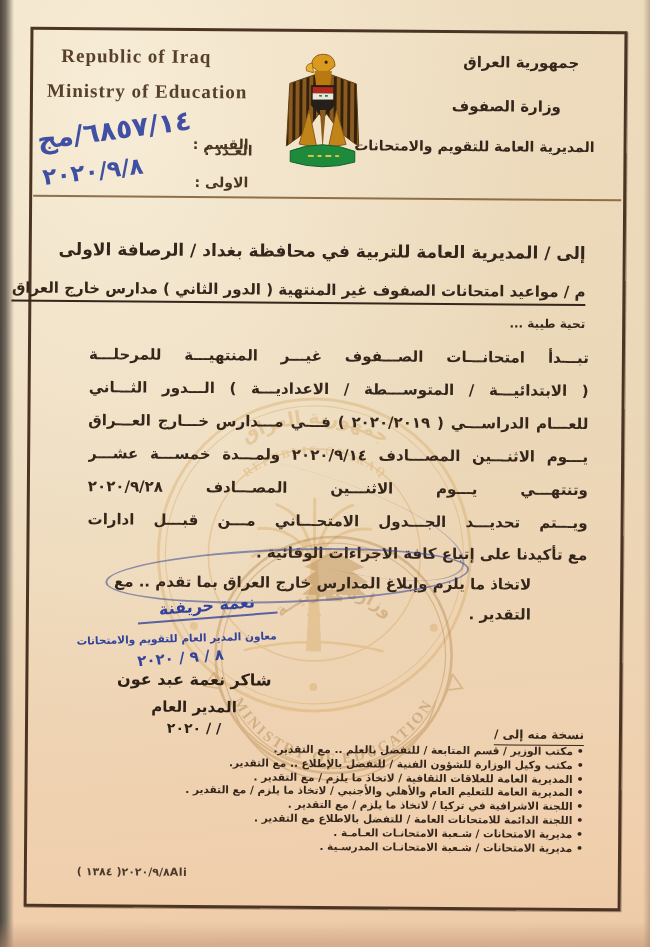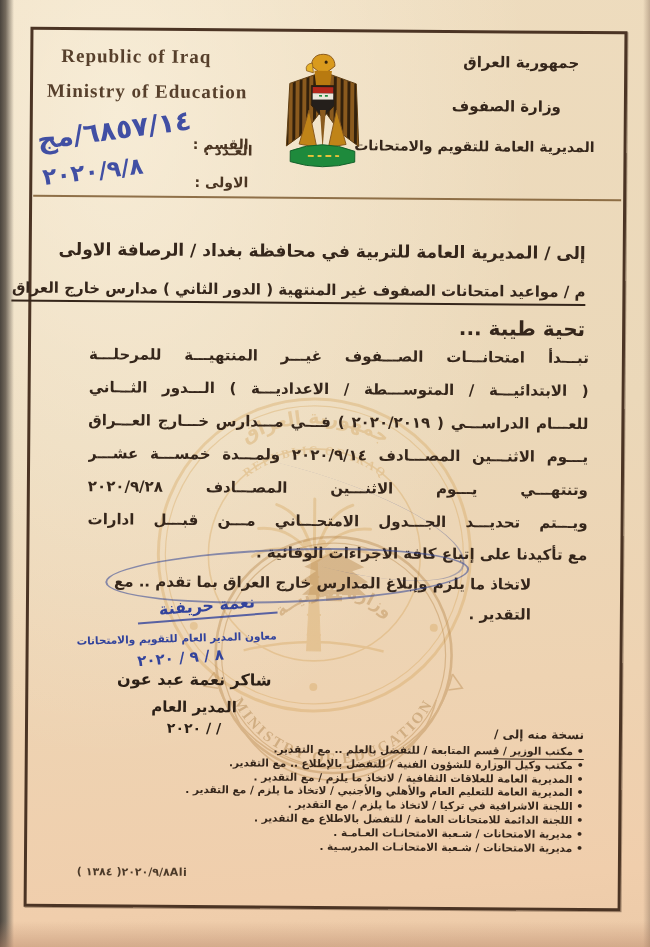--- a/index.html
+++ b/index.html
@@ -29,37 +29,37 @@
   .fld{font-size:14px;color:#4a3522;}
   .fld1{right:404px;top:122px;margin-top:15px;}
   .fld2{right:400px;top:143px;}
   .fld3{right:404px;top:175px;}
   .hw{color:#2e3f9f;font-weight:bold;opacity:.9;}
   .hw-num{left:34px;top:116px;font-size:27px;transform:rotate(-8deg);letter-spacing:2px;}
   .hw-date{left:40px;top:160px;font-size:23px;transform:rotate(-7deg);letter-spacing:3px;}
   
   .to-line{right:66px;top:241px;font-size:17px;}
   .subject{right:66px;top:281px;font-size:15px;border-bottom:2px solid #35261b;padding-bottom:3px;}
-  .greeting{right:66px;top:315px;font-size:20px;}
+  .greeting{right:66px;top:315px;font-size:12px;}
   .paragraph{left:88px;top:340px;width:500px;direction:rtl;color:#35261b;font-weight:bold;font-size:15px;}
   .jline{text-align:justify;text-align-last:justify;-moz-text-align-last:justify;height:33px;line-height:33px;overflow:hidden;}
   .rline{text-align:right;height:30px;line-height:30px;}
   .indline{text-align:right;padding-left:0;padding-right:56px;height:30px;line-height:30px;}
   
   .ellipse{left:106px;top:549px;width:360px;height:50px;border:2px solid rgba(48,68,150,.55);border-radius:50%;transform:rotate(-2.5deg);}
   .flourish{left:130px;top:470px;width:340px;height:90px;border-right:2px solid rgba(48,68,150,.35);border-radius:0 60% 40% 0;transform:rotate(14deg);}
   
   .sig-name{left:138px;top:597px;width:140px;text-align:center;font-size:16px;color:#32439c;transform:rotate(-5deg);border-bottom:2px solid rgba(50,67,156,.8);padding-bottom:2px;}
   .sig-title{left:88px;top:633px;width:190px;text-align:center;font-size:10.5px;color:#32439c;transform:rotate(-2deg);}
   .sig-hwdate{left:112px;top:650px;width:140px;text-align:center;font-size:15px;color:#32439c;transform:rotate(-5deg);letter-spacing:2px;}
   .sig-printed{left:98px;top:671px;width:196px;text-align:center;font-size:16px;color:#2c2017;}
   .sig-post{left:98px;top:699px;width:196px;text-align:center;font-size:15px;color:#2c2017;}
   .sig-date{left:98px;top:721px;width:196px;text-align:center;font-size:14px;color:#2c2017;}
   
-  .copies-heading{right:64px;top:726px;font-size:12px;border-bottom:1.5px solid #35261b;padding-bottom:17px;}
+  .copies-heading{right:64px;top:726px;font-size:12px;border-bottom:1.5px solid #35261b;padding-bottom:3px;}
   .copies-list{right:64px;top:743px;width:470px;direction:rtl;text-align:right;color:#35261b;font-weight:bold;font-size:10.5px;line-height:13.8px;}
   .copy-item{white-space:nowrap;}
   .copy-item::before{content:"• ";font-size:11px;}
   .bottom-ref{left:80px;top:867px;font-size:11px;color:#4c3a29;font-weight:bold;direction:ltr;letter-spacing:.5px;}
   
   .wm{pointer-events:none;}
   .wm-republic{left:150px;top:390px;width:330px;height:330px;opacity:.30;}
   .wm-ministry{left:185px;top:505px;width:300px;height:300px;opacity:.42;}
   .emblem{left:276px;top:48px;width:88px;height:130px;}
 </style>

